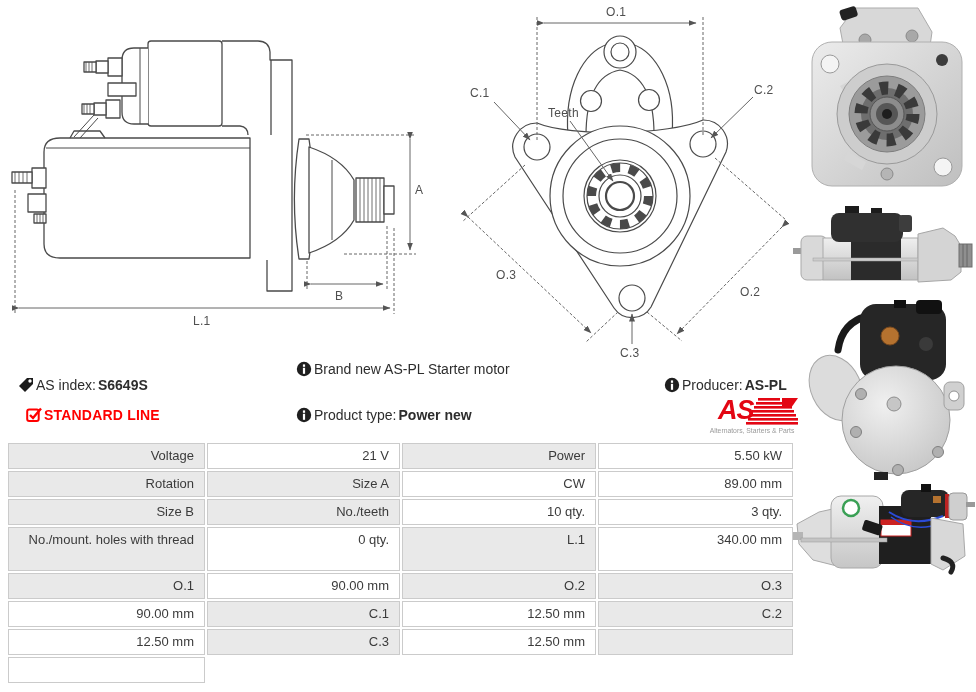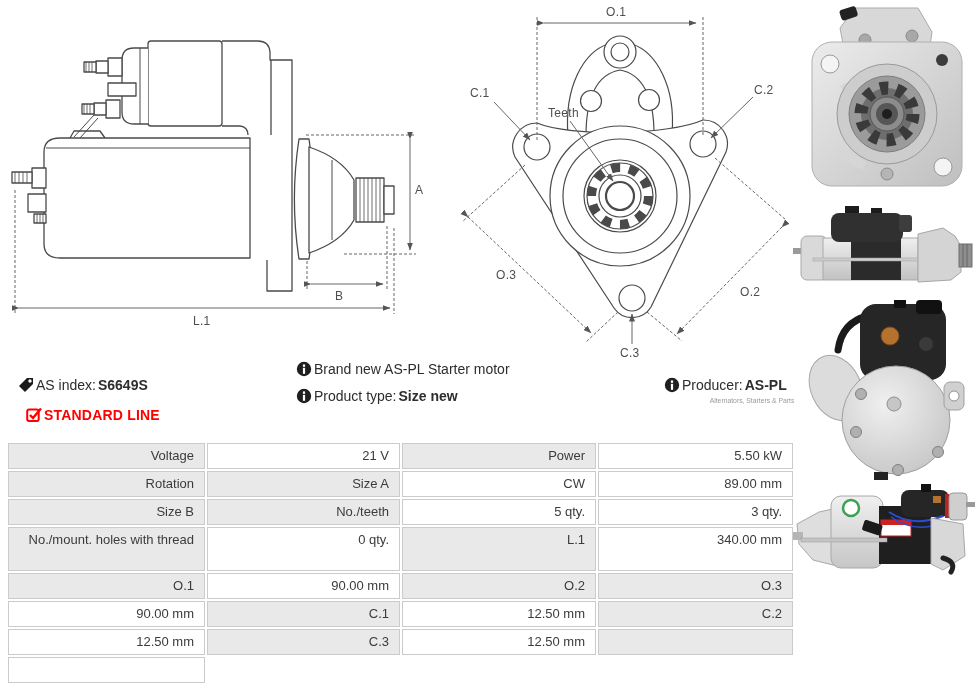--- a/index.html
+++ b/index.html
@@ -308,62 +308,75 @@
     <span class="icon">
       <svg viewBox="0 0 16 16" width="16" height="16">
           <circle cx="8" cy="8" r="7.2" fill="#1f1f1f"></circle>
           <rect x="6.9" y="3.4" width="2.2" height="2.4" fill="#fff"></rect>
           <rect x="6.9" y="6.8" width="2.2" height="6" fill="#fff"></rect>
         </svg>
     </span>
     <span class="txt">Brand new AS-PL Starter motor</span>
   </div>
 
-  <div class="info-item" style="left:296px; top:387px;">
+  <div class="info-item" style="left:296px; top:406px;">
     <span class="icon">
       <svg viewBox="0 0 16 16" width="16" height="16">
           <circle cx="8" cy="8" r="7.2" fill="#1f1f1f"></circle>
           <rect x="6.9" y="3.4" width="2.2" height="2.4" fill="#fff"></rect>
           <rect x="6.9" y="6.8" width="2.2" height="6" fill="#fff"></rect>
         </svg>
     </span>
     <span class="txt">Product type:</span>
-    <span class="txt bold">Size new</span>
+    <span class="txt bold">Power new</span>
   </div>
 
   <div class="info-item" style="left:664px; top:376px;">
     <span class="icon">
       <svg viewBox="0 0 16 16" width="16" height="16">
           <circle cx="8" cy="8" r="7.2" fill="#1f1f1f"></circle>
           <rect x="6.9" y="3.4" width="2.2" height="2.4" fill="#fff"></rect>
           <rect x="6.9" y="6.8" width="2.2" height="6" fill="#fff"></rect>
         </svg>
     </span>
     <span class="txt">Producer:</span>
     <span class="txt bold">AS-PL</span>
   </div>
 
   <div class="logo">
+    <div class="logo-row">
+      <span class="logo-as">AS</span>
+      <svg class="logo-stripes" width="62" height="27" viewBox="0 0 62 27">
+        <polygon points="46,0 62,0 55,10 46,10" fill="#e30613"></polygon>
+        <rect x="22" y="0" width="22" height="2.6" fill="#e30613"></rect>
+        <rect x="20" y="4" width="32" height="2.6" fill="#e30613"></rect>
+        <rect x="18" y="8" width="38" height="2.6" fill="#e30613"></rect>
+        <rect x="16" y="12" width="42" height="2.6" fill="#e30613"></rect>
+        <rect x="14" y="16" width="46" height="2.6" fill="#e30613"></rect>
+        <rect x="12" y="20" width="50" height="2.6" fill="#e30613"></rect>
+        <rect x="10" y="24" width="52" height="2.6" fill="#e30613"></rect>
+      </svg>
+    </div>
     <span class="logo-tagline">Alternators, Starters &amp; Parts</span>
   </div>
 
   <div class="spec-table">
     <div class="cell lbl">Voltage</div>
     <div class="cell val">21 V</div>
     <div class="cell lbl">Power</div>
     <div class="cell val">5.50 kW</div>
 
     <div class="cell lbl">Rotation</div>
     <div class="cell lbl">Size A</div>
     <div class="cell val">CW</div>
     <div class="cell val">89.00 mm</div>
 
     <div class="cell lbl">Size B</div>
     <div class="cell lbl">No./teeth</div>
-    <div class="cell val">5 qty.</div>
+    <div class="cell val">10 qty.</div>
 
     <div class="cell val">3 qty.</div>
     <div class="cell lbl">No./mount. holes with thread</div>
     <div class="cell val">0 qty.</div>
 
     <div class="cell lbl">L.1</div>
     <div class="cell val">340.00 mm</div>
     <div class="cell lbl">O.1</div>
     <div class="cell val">90.00 mm</div>
 

